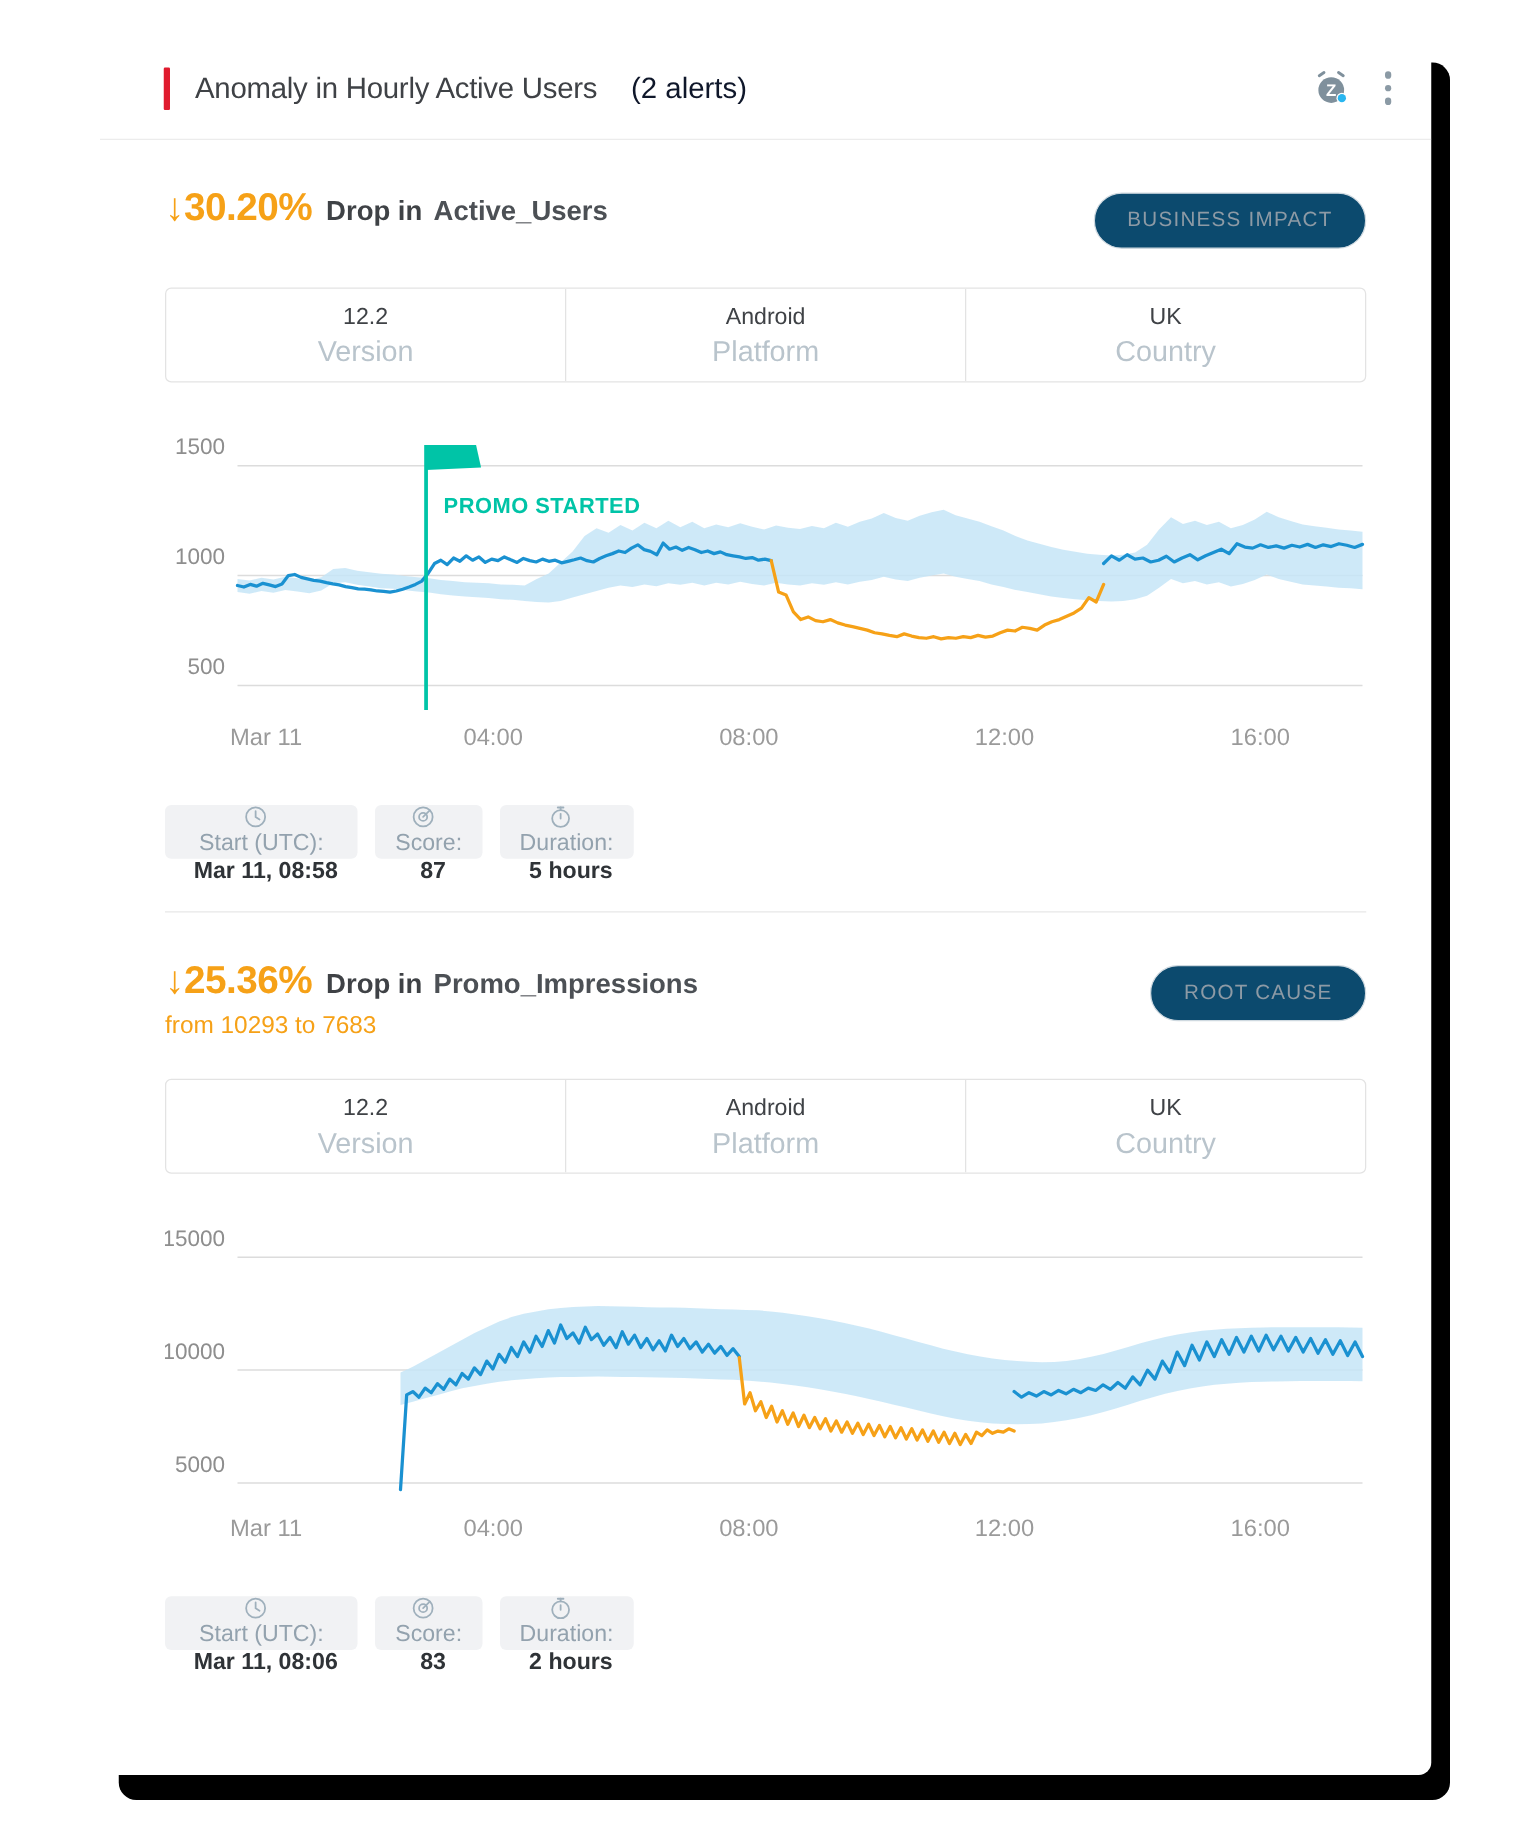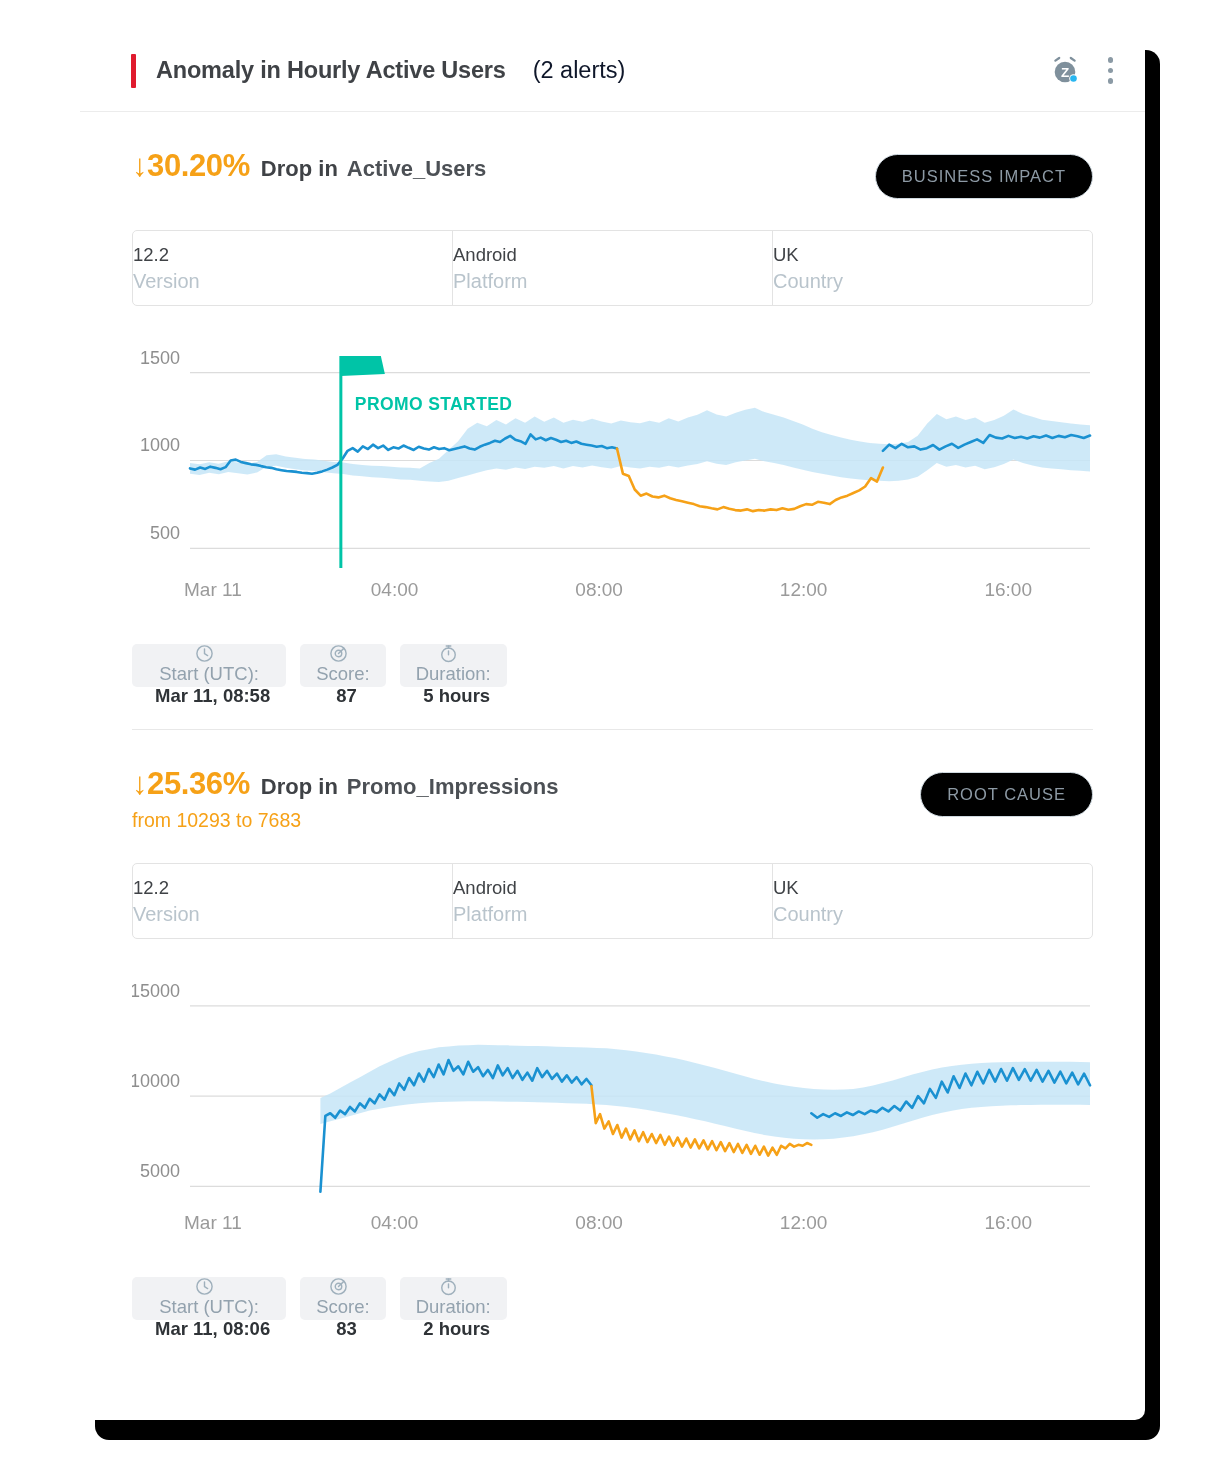--- a/index.html
+++ b/index.html
@@ -39,21 +39,21 @@
   .title-bar {
     width: 5px; height: 34px;
     background: #e01b2e;
     margin-left: 51px;
     border-radius: 1px;
     flex: 0 0 auto;
   }
   .card-title {
     margin-left: 20px;
     font-size: 23.5px;
-    font-weight: bold;
+    font-weight: normal;
     color: #3f4246;
     letter-spacing: -0.2px;
     white-space: nowrap;
   }
   .card-title-count {
     font-size: 23.5px;
     font-weight: normal;
     color: #0f172a;
     margin-left: 27px;
     white-space: nowrap;
@@ -108,44 +108,44 @@
     color: #f6a117; font-size: 19.5px;
     margin-top: 7px; font-weight: normal;
   }
   .pill-btn {
     border: 1px solid #cfd9e0;
     border-radius: 24px;
     color: #8d9aa5;
     font-size: 16.5px;
     letter-spacing: 1.0px;
     padding: 12px 26px;
-    background: #000000;
+    background: #0c4a6e;
     white-space: nowrap;
     margin-top: 6px;
     text-align: center;
   }
 
   
   .dims {
     margin-top: 31px;
     display: flex;
     border: 1px solid #e3e3e3;
     border-radius: 5px;
     overflow: hidden;
     height: 76px;
   }
   .dim-cell {
     flex: 1 1 0;
     display: flex; flex-direction: column;
-    align-items: flex-start; justify-content: center;
+    align-items: center; justify-content: center;
     border-right: 1px solid #e3e3e3;
   }
   .dim-cell:last-child { border-right: none; }
   .dim-value { font-size: 18.5px; color: #3f4246; }
-  .dim-label { font-size: 20px; color: #b9c4cc; margin-top: 4px; }
+  .dim-label { font-size: 23px; color: #b9c4cc; margin-top: 4px; }
 
   
   .chart-wrap { margin-top: 38px; position: relative; }
   .chart-svg { display: block; width: 100%; }
 
   
   .chips { display: flex; gap: 14px; margin-top: 30px; }
   .chip {
     background: #f1f2f4;
     border-radius: 5px;

